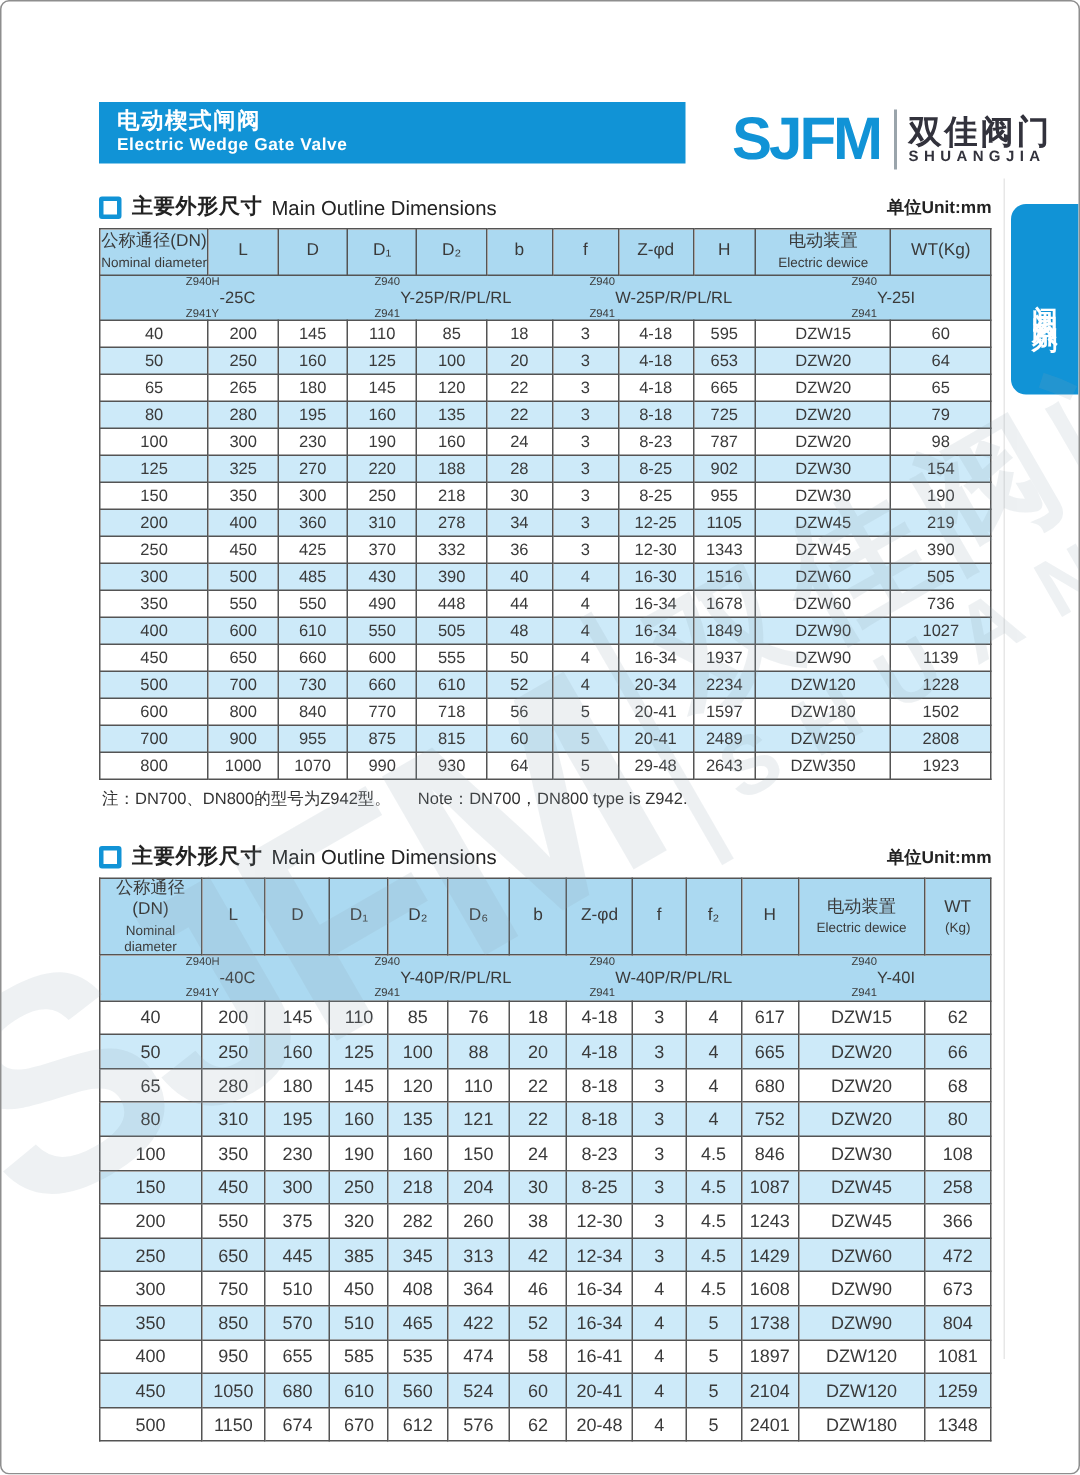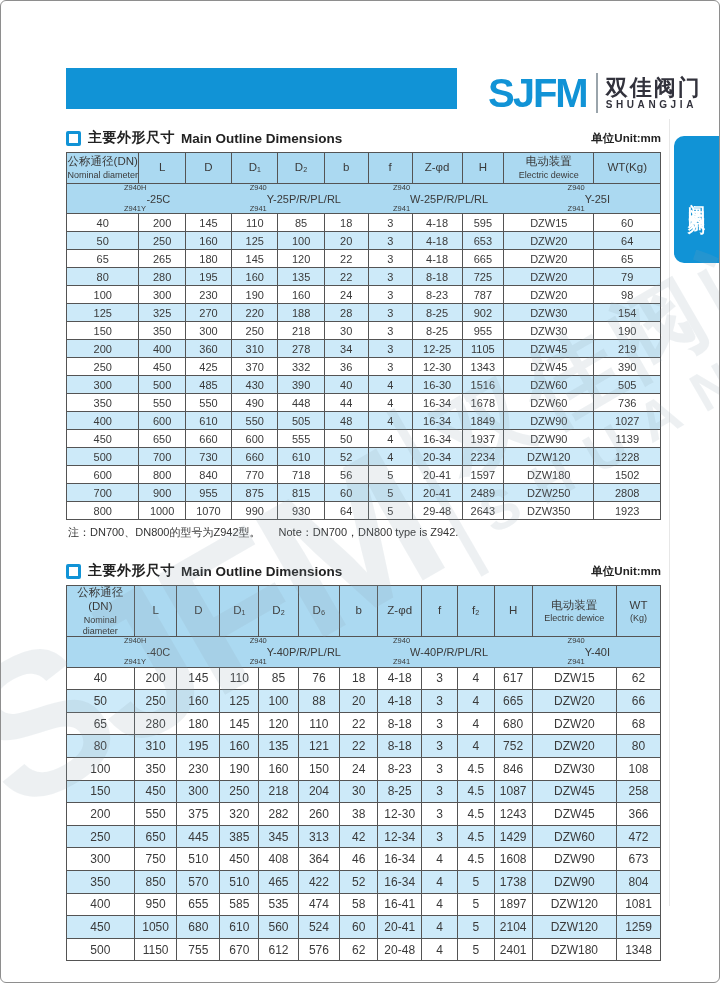--- a/index.html
+++ b/index.html
@@ -40,21 +40,21 @@
   .wm-abbr{font-size:200px;font-weight:bold;letter-spacing:-8px;line-height:.8;}
   .wm-divider{width:9px;height:190px;background:#8fa3b0;margin:0 22px;}
   .wm-right{display:flex;flex-direction:column;}
   .wm-zh{font-size:92px;font-weight:bold;letter-spacing:8px;line-height:1;}
   .wm-en{font-size:55px;font-weight:bold;letter-spacing:22px;line-height:1.2;}
   
   .content{position:absolute;left:65px;top:128px;width:595px;}
   .section-title{display:flex;align-items:center;height:18px;margin-bottom:5px;justify-content:flex-end;}
   .bullet{width:9px;height:9px;border:3px solid #1193d6;border-radius:2px;margin-right:7px;flex:0 0 auto;}
   .st-zh{font-size:14px;font-weight:bold;color:#222;margin-right:6px;letter-spacing:.5px;}
-  .st-en{font-size:13.5px;font-weight:bold;color:#222;}
+  .st-en{font-size:13.5px;font-weight:normal;color:#222;}
   .st-unit{margin-left:auto;font-size:11.5px;font-weight:bold;color:#222;}
   table{border-collapse:collapse;width:100%;table-layout:fixed;}
   th,td{border:1px solid #545454;text-align:center;padding:0;color:#3a3a3a;overflow:hidden;}
   thead th{background:#abd9f1;font-weight:normal;vertical-align:middle;}
   .t1 thead th{height:30px;}
   .t2 thead th{height:38px;}
   .th-l1{font-size:11.5px;line-height:1.2;}
   .th-l2{font-size:9px;line-height:1.2;margin-top:1px;}
   .model-cell{background:#abd9f1;}
   .t1 .model-cell{height:22px;}
@@ -68,20 +68,22 @@
   tr.stripe td{background:#cdeaf9;}
   .note-line{display:flex;gap:18px;font-size:11px;color:#333;margin:4px 0 14px 2px;height:16px;align-items:center;}
   .section-gap{height:8px;}
 </style>
 </head>
 <body>
 
 <div class="page">
 
   <div class="banner">
+    <div class="banner-zh">电动楔式闸阀</div>
+    <div class="banner-en">Electric Wedge Gate Valve</div>
   </div>
 
   <div class="logo">
     <div class="logo-abbr">SJFM</div>
     <div class="logo-divider"></div>
     <div class="logo-right">
       <div class="logo-zh">双佳阀门</div>
       <div class="logo-en">SHUANGJIA</div>
     </div>
   </div>
@@ -705,21 +707,21 @@
             <td>20-41</td>
             <td>4</td>
             <td>5</td>
             <td>2104</td>
             <td>DZW120</td>
             <td>1259</td>
           </tr>
           <tr>
             <td>500</td>
             <td>1150</td>
-            <td>755</td>
+            <td>674</td>
             <td>670</td>
             <td>612</td>
             <td>576</td>
             <td>62</td>
             <td>20-48</td>
             <td>4</td>
             <td>5</td>
             <td>2401</td>
             <td>DZW180</td>
             <td>1348</td>

